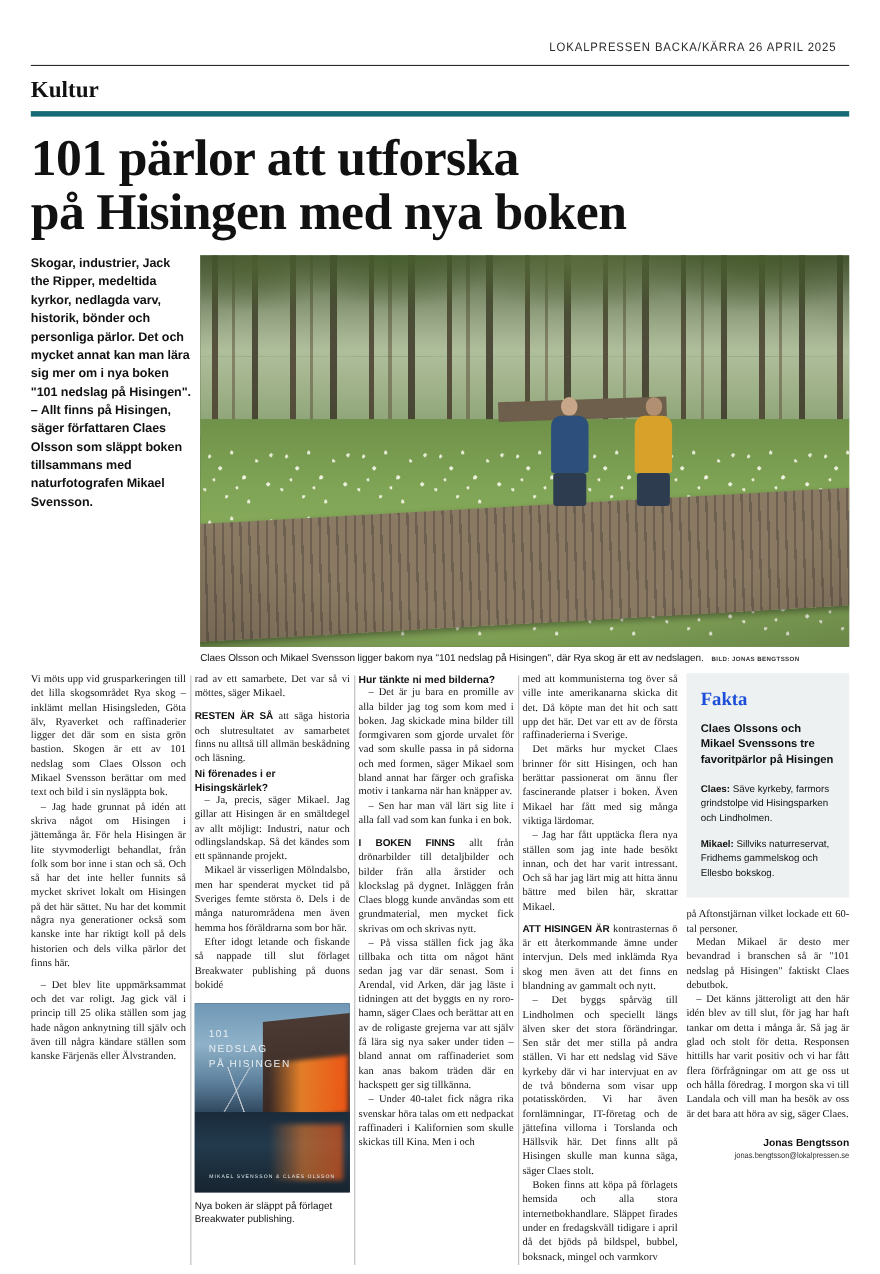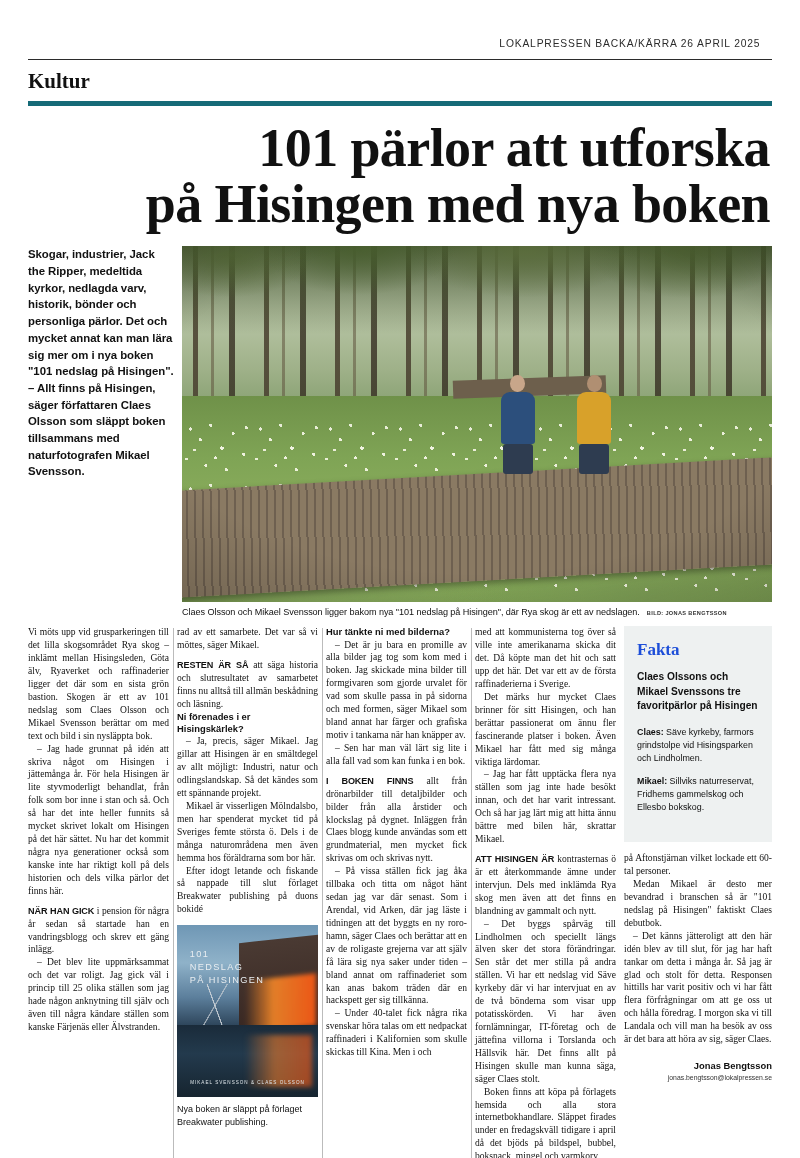--- a/index.html
+++ b/index.html
@@ -53,25 +53,24 @@
   .rule-teal {
     height: 5px;
     background: #156a77;
     margin-bottom: 14px;
   }
 
   
   .headline {
     font-family: "Liberation Serif", serif;
     font-weight: bold;
-    font-size: 54px;
+    font-size: 47px;
     line-height: 1.04;
     letter-spacing: -0.6px;
     color: #111;
-    text-align: right;
     margin: 0 0 14px 0;
     padding-right: 2px;
   }
   .headline .hl-line { display: block; }
 
   
   .upper {
     display: flex;
     gap: 8px;
     align-items: flex-start;
@@ -352,21 +351,21 @@
     margin: 0 0 12px 0;
     color: #111;
   }
   .fakta-item {
     font-family: "Liberation Sans", sans-serif;
     font-size: 8.9px;
     line-height: 1.45;
     margin: 0 0 11px 0;
     color: #111;
   }
-  .fakta-item:last-child { margin-bottom: 12px; }
+  .fakta-item:last-child { margin-bottom: 0; }
   .fakta-item b { font-weight: bold; }
 
   
   .byline {
     text-align: right;
     margin-top: 14px;
   }
   .byline-name {
     font-family: "Liberation Sans", sans-serif;
     font-weight: bold;
@@ -432,21 +431,20 @@
       </div>
     </div>
   </div>
 
   <div class="cols">
 
     <div class="col">
       <p class="body noindent">Vi möts upp vid grusparkeringen till det lilla skogsområdet Rya skog – inklämt mellan Hisingsleden, Göta älv, Ryaverket och raffinaderier ligger det där som en sista grön bastion. Skogen är ett av 101 nedslag som Claes Olsson och Mikael Svensson berättar om med text och bild i sin nysläppta bok.</p>
       <p class="body">– Jag hade grunnat på idén att skriva något om Hisingen i jättemånga år. För hela Hisingen är lite styvmoderligt behandlat, från folk som bor inne i stan och så. Och så har det inte heller funnits så mycket skrivet lokalt om Hisingen på det här sättet. Nu har det kommit några nya generationer också som kanske inte har riktigt koll på dels historien och dels vilka pärlor det finns här.</p>
       <div class="sp"></div>
-      <p class="body noindent"><span class="run-in">NÄR HAN GICK</span><span> i pension för några år sedan så startade han en vandringsblogg och skrev ett gäng inlägg.</span></p>
       <p class="body">– Det blev lite uppmärksammat och det var roligt. Jag gick väl i princip till 25 olika ställen som jag hade någon anknytning till själv och även till några kändare ställen som kanske Färjenäs eller Älvstranden.</p>
 
     </div>
 
     <div class="col">
       <p class="body noindent">rad av ett samarbete. Det var så vi möttes, säger Mikael.</p>
       <div class="sp"></div>
       <p class="body noindent"><span class="run-in">RESTEN ÄR SÅ</span><span> att säga historia och slutresultatet av samarbetet finns nu alltså till allmän beskådning och läsning.</span></p>
       <p class="q-head">Ni förenades i er Hisingskärlek?</p>
       <p class="body">– Ja, precis, säger Mikael. Jag gillar att Hisingen är en smältdegel av allt möjligt: Industri, natur och odlingslandskap. Så det kändes som ett spännande projekt.</p>

